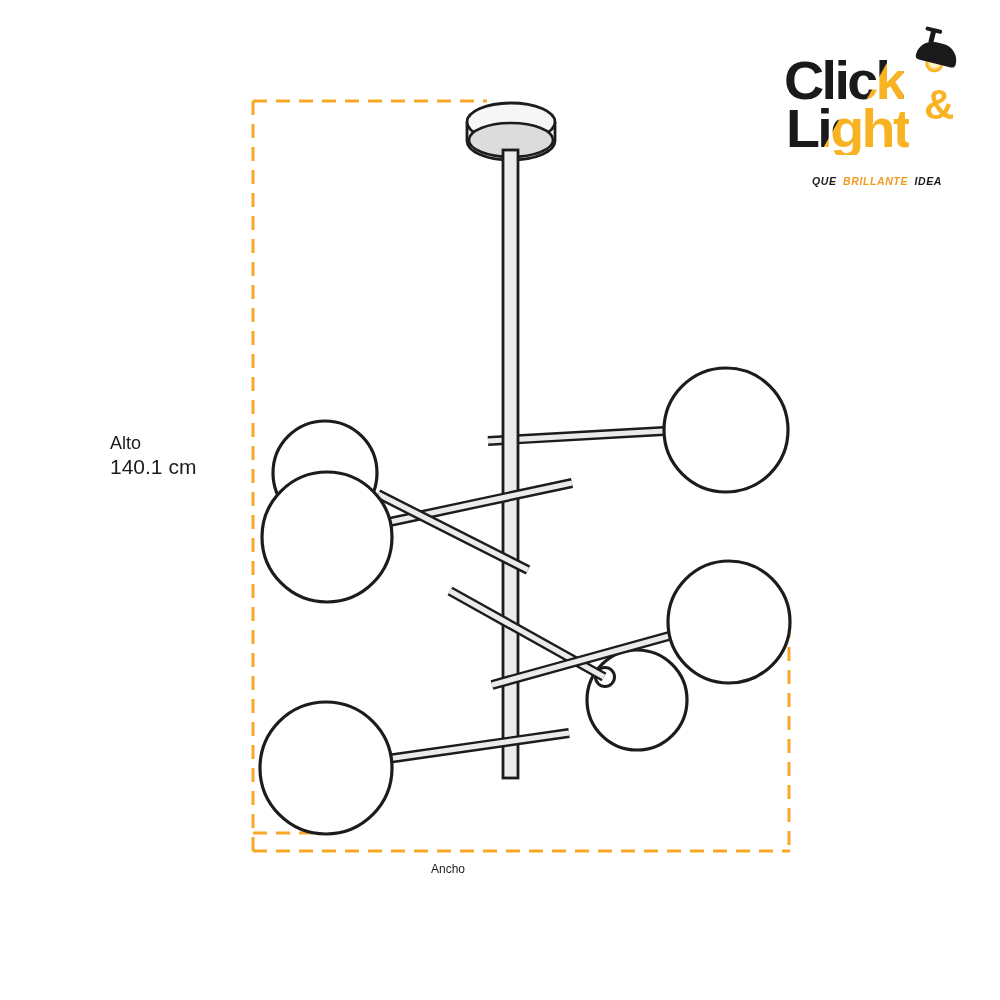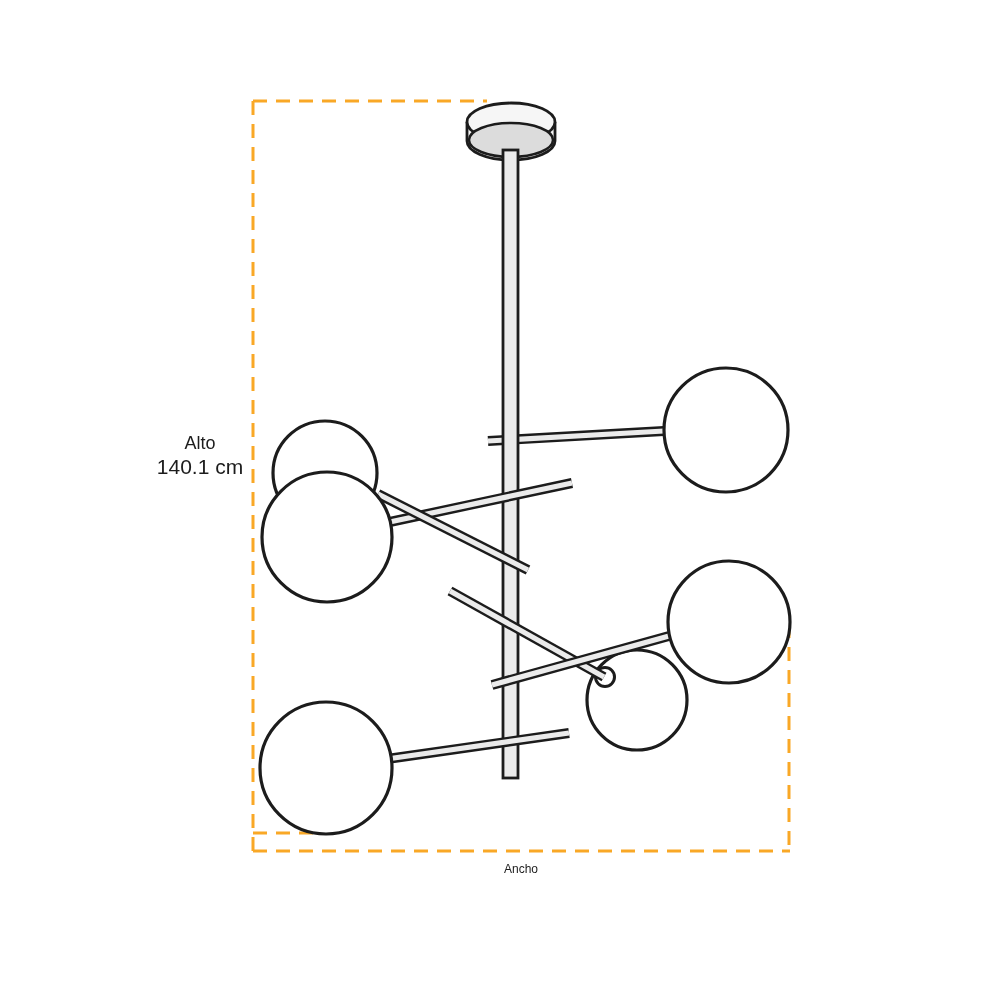--- a/index.html
+++ b/index.html
@@ -10,21 +10,21 @@
   #stage{position:absolute;left:0;top:0;width:1000px;height:1000px;}
   #fixture-svg{position:absolute;left:0;top:0;}
 
   
   .dash{stroke:var(--dash-orange);stroke-width:3;stroke-dasharray:14 9;fill:none;}
   .arm-outer{stroke:var(--line-dark);stroke-width:10;stroke-linecap:butt;}
   .arm-inner{stroke:var(--metal-light);stroke-width:5.2;stroke-linecap:butt;}
   .sphere{fill:var(--sphere-fill);stroke:var(--line-dark);stroke-width:3.2;}
 
   
-  .dim-label{position:absolute;color:var(--line-dark);text-align:center;}
+  .dim-label{position:absolute;color:var(--line-dark);}
   .dim-name{font-size:18px;line-height:21px;}
   .dim-value{font-size:21px;line-height:25px;}
   .dim-value-b{font-size:21px;line-height:24px;}
   .dim-name-b{font-size:12px;line-height:21px;}
 
   
   #logo{position:absolute;left:778px;top:28px;width:190px;height:170px;}
   .logo-word{
     position:absolute;font-weight:bold;font-size:53px;line-height:1;
     letter-spacing:-2.5px;transform:scaleX(1.05);transform-origin:left top;
@@ -110,14 +110,30 @@
 
   <div class="dim-label" style="left:110px;top:433px;width:180px;">
     <div class="dim-name">Alto</div>
     <div class="dim-value">140.1 cm</div>
   </div>
 
   <div class="dim-label" style="left:431px;top:859px;width:180px;">
     <div class="dim-name-b">Ancho</div>
   </div>
 
+  <div id="logo">
+    <div id="lamp-icon">
+      <div id="lamp-bar"></div>
+      <div id="lamp-stem"></div>
+      <div id="lamp-bulb"></div>
+      <div id="lamp-dome"></div>
+    </div>
+    <div id="logo-click" class="logo-word">Click</div>
+    <div id="logo-amp">&amp;</div>
+    <div id="logo-light" class="logo-word">Light</div>
+    <div id="logo-tagline">
+      <span class="t-black">QUE</span>
+      <span class="t-orange">BRILLANTE</span>
+      <span class="t-black">IDEA</span>
+    </div>
+  </div>
 
 </div>
 
 </body></html>

